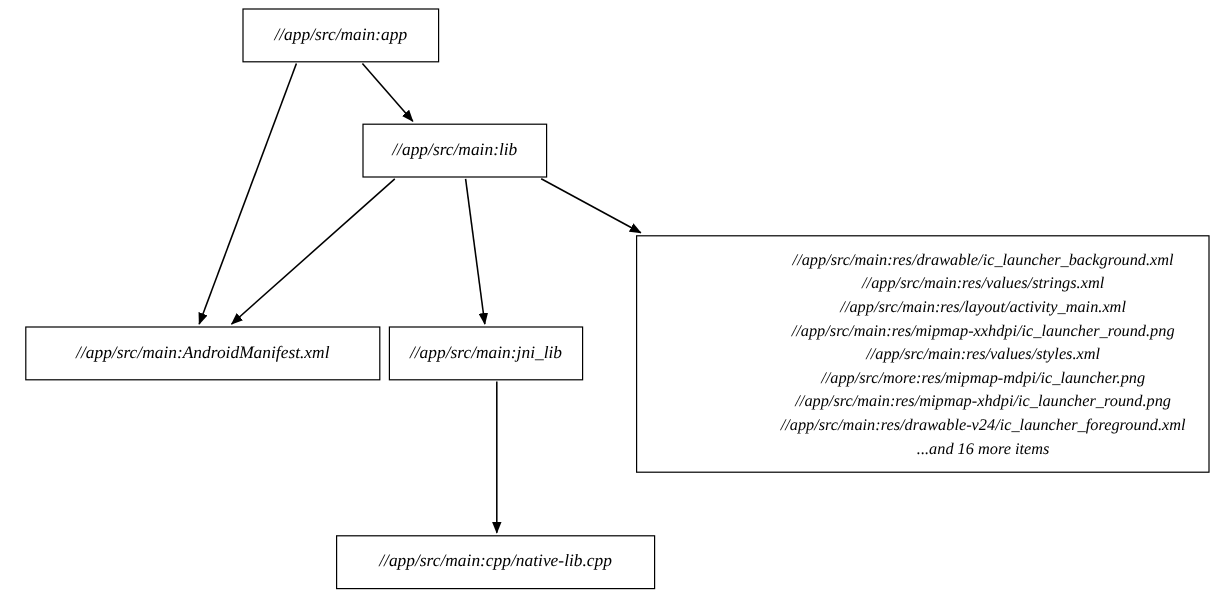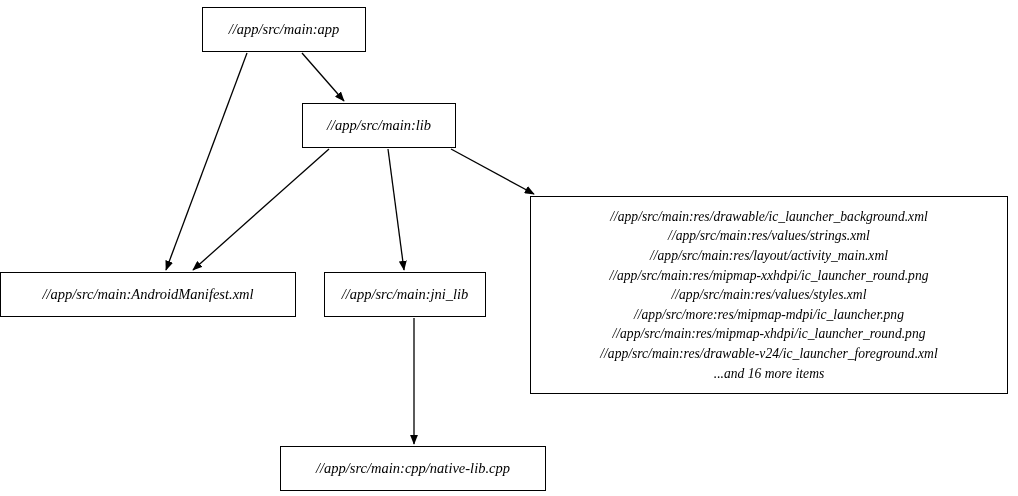--- a/index.html
+++ b/index.html
@@ -36,21 +36,21 @@
     line-height: 1.0;
     font-style: italic;
   }
   .node-label {
     display: block;
     white-space: nowrap;
     font-size: 14.5px;
   }
   .node-multi {
     align-items: center;
-    justify-content: center;
+    justify-content: flex-end;
     padding: 4px 19px;
   }
   .node-multi .multi-lines {
     display: block;
     text-align: center;
     font-size: 13.6px;
     line-height: 19.6px;
     white-space: nowrap;
   }
   .multi-lines span {
@@ -79,21 +79,21 @@
   </svg>
 
   <div class="node" style="left: 202px; top: 7px; width: 164px; height: 45px;">
     <span class="node-label">//app/src/main:app</span>
   </div>
 
   <div class="node" style="left: 302px; top: 103px; width: 154px; height: 45px;">
     <span class="node-label">//app/src/main:lib</span>
   </div>
 
-  <div class="node" style="left: 0; top: 272px; width: 296px; height: 45px;">
+  <div class="node" style="left: 21px; top: 272px; width: 296px; height: 45px;">
     <span class="node-label">//app/src/main:AndroidManifest.xml</span>
   </div>
 
   <div class="node" style="left: 324px; top: 272px; width: 162px; height: 45px;">
     <span class="node-label">//app/src/main:jni_lib</span>
   </div>
 
   <div class="node" style="left: 280px; top: 446px; width: 266px; height: 45px;">
     <span class="node-label">//app/src/main:cpp/native-lib.cpp</span>
   </div>

